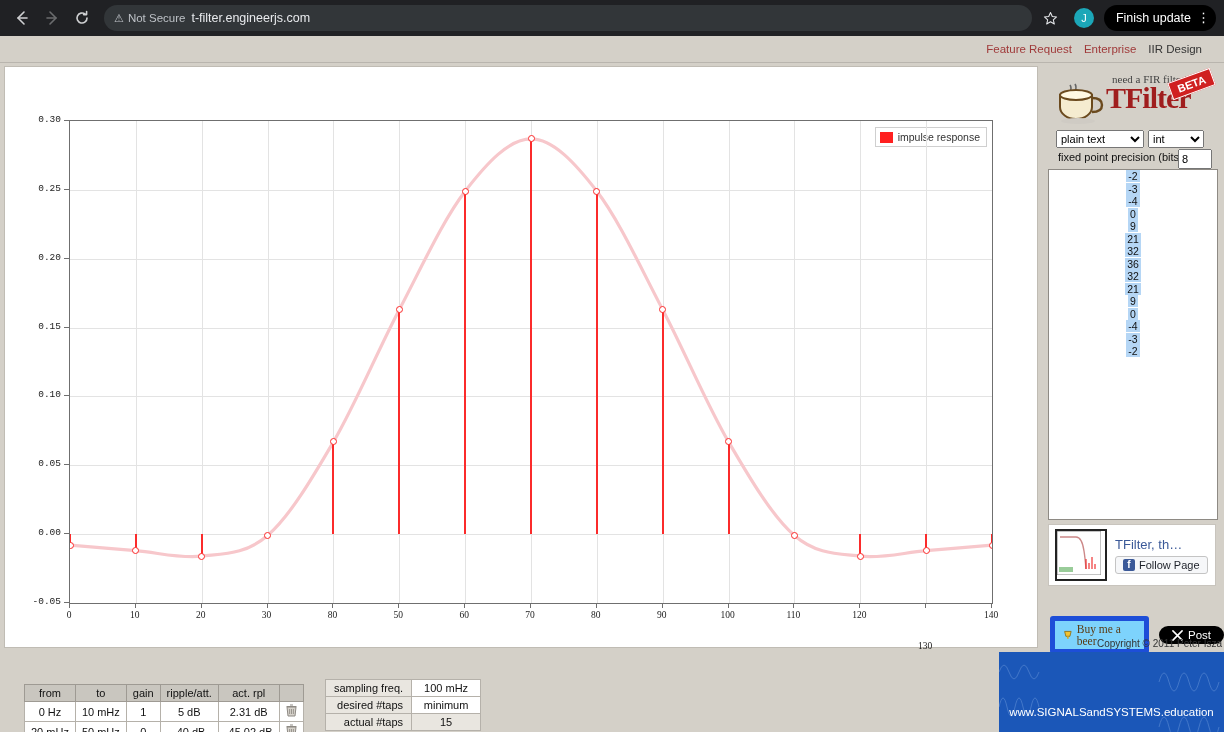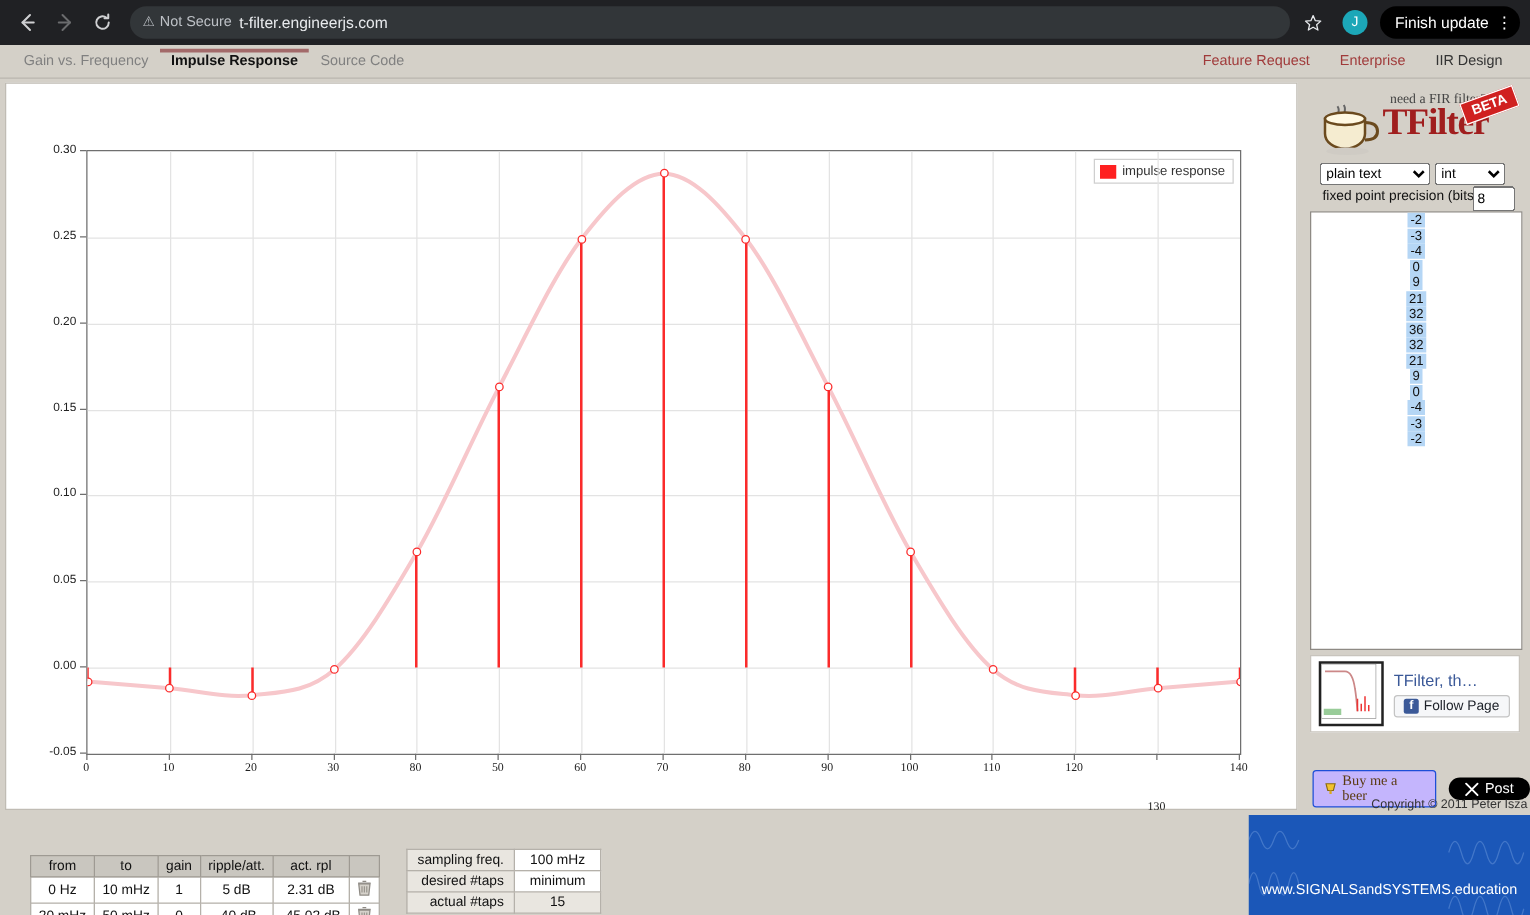--- a/index.html
+++ b/index.html
@@ -25,34 +25,34 @@
   .kebab{letter-spacing:0;line-height:8px;font-size:13px;}
 
   
   .page{position:relative;width:1224px;height:696px;background:#d4d0c8;}
 
   .topnav{position:absolute;left:0;top:0;width:1224px;height:26px;background:#d4d0c8;
           border-bottom:1px solid #b9b5ae;display:flex;align-items:center;}
   .tabs{display:flex;align-items:center;gap:0;padding-left:10px;height:26px;}
   .tab{font-size:11.5px;color:#808080;padding:4px 9px;cursor:pointer;white-space:nowrap;}
   .tab.active{color:#111;font-weight:bold;border-top:3px solid #a36a6a;padding-top:1px;}
-  .rightnav{margin-left:auto;display:flex;align-items:center;gap:24px;padding-right:22px;}
+  .rightnav{margin-left:auto;display:flex;align-items:center;gap:12px;padding-right:22px;}
   .rightnav a{font-size:11.5px;color:#a03a3a;text-decoration:none;cursor:pointer;white-space:nowrap;}
   .rightnav a.plain{color:#333;}
 
   
   .chart-panel{position:absolute;left:4px;top:30px;width:1032px;height:580px;background:#fff;
                border:1px solid #c0bcb4;}
   .plot{position:absolute;left:64px;top:53px;width:922px;height:482px;border:1px solid #6f6f6f;
         background:#fff;overflow:hidden;}
   .gridv,.gridh{position:absolute;background:#e3e3e3;}
   .gridv{width:1px;top:0;bottom:0;}
   .gridh{height:1px;left:0;right:0;}
   .ylab{position:absolute;right:1034px;font-size:9.5px;color:#222;text-align:right;
-        font-family:Liberation Sans, sans-serif;}
+        font-family:Liberation Mono, monospace;}
   .xlab{position:absolute;font-size:9.5px;color:#222;text-align:center;width:40px;
         font-family:"Liberation Serif",serif;}
   .curve{position:absolute;left:0;top:0;}
   .stem{position:absolute;width:2px;background:#fb2b2b;}
   .dot{position:absolute;width:7px;height:7px;border:1.6px solid #fb2b2b;border-radius:50%;
        background:#fff;box-sizing:border-box;}
   .legend{position:absolute;right:5px;top:6px;border:1px solid #cfcfcf;background:#fff;
           display:flex;align-items:center;gap:5px;padding:3px 6px 3px 4px;}
   .legend .sw{width:13px;height:11px;background:#ff2020;}
   .legend span{font-size:10.5px;color:#333;}
@@ -104,21 +104,21 @@
   .fbbox{position:absolute;left:2px;top:458px;width:168px;height:62px;background:#fff;border:1px solid #c8c4bd;
          display:flex;align-items:center;gap:8px;padding:6px;box-sizing:border-box;}
   .fbthumb{width:48px;height:48px;border:2px solid #222;background:#fff;position:relative;overflow:hidden;flex:0 0 auto;}
   .fbtitle{font-size:13px;color:#3b5998;}
   .fbfollow{display:inline-flex;align-items:center;gap:4px;border:1px solid #c4c4c4;background:#f6f7f9;
             border-radius:3px;padding:2px 7px;font-size:11px;color:#1d2129;margin-top:4px;cursor:pointer;}
   .fbf{width:12px;height:12px;background:#3b5998;color:#fff;font-size:10px;font-weight:bold;
        display:flex;align-items:center;justify-content:center;border-radius:2px;}
 
   .socialrow{position:absolute;left:4px;top:550px;display:flex;align-items:center;gap:10px;}
-  .beerbtn{display:inline-flex;align-items:center;gap:4px;background:#c4b5fd;border:1px solid #1d4ed8;
+  .beerbtn{display:inline-flex;align-items:center;gap:4px;background:#7dd3fc;border:5px solid #1d4ed8;
            border-radius:3px;padding:2px 8px;font-size:11.5px;color:#5a3a12;cursor:pointer;
            font-family:"Liberation Serif",serif;}
   .postbtn{display:inline-flex;align-items:center;gap:5px;background:#000;color:#fff;border-radius:11px;
            padding:3px 13px;font-size:11.5px;cursor:pointer;}
   .copyright{position:absolute;right:2px;top:572px;font-size:10px;color:#333;}
 
   
   .ad{position:absolute;left:999px;top:616px;width:225px;height:116px;background:#1b57b8;overflow:hidden;}
   .ad .wave{position:absolute;left:0;top:0;width:100%;height:100%;opacity:.30;}
   .ad .l1{position:absolute;left:0;right:0;top:12px;text-align:center;color:#ffd633;font-size:15.5px;
@@ -164,25 +164,20 @@
   <div class="avatar">J</div>
   <div class="update-pill">
     <span>Finish update</span>
     <span class="kebab">⋮</span>
   </div>
 </div>
 
 <div class="page">
 
   <div class="topnav">
-    <div class="tabs">
-      <div class="tab">Gain vs. Frequency</div>
-      <div class="tab active">Impulse Response</div>
-      <div class="tab">Source Code</div>
-    </div>
     <div class="rightnav">
       <a>Feature Request</a>
       <a>Enterprise</a>
       <a class="plain">IIR Design</a>
     </div>
   </div>
 
   <div class="chart-panel">
     <div class="plot" id="plot">
       <div class="legend">

